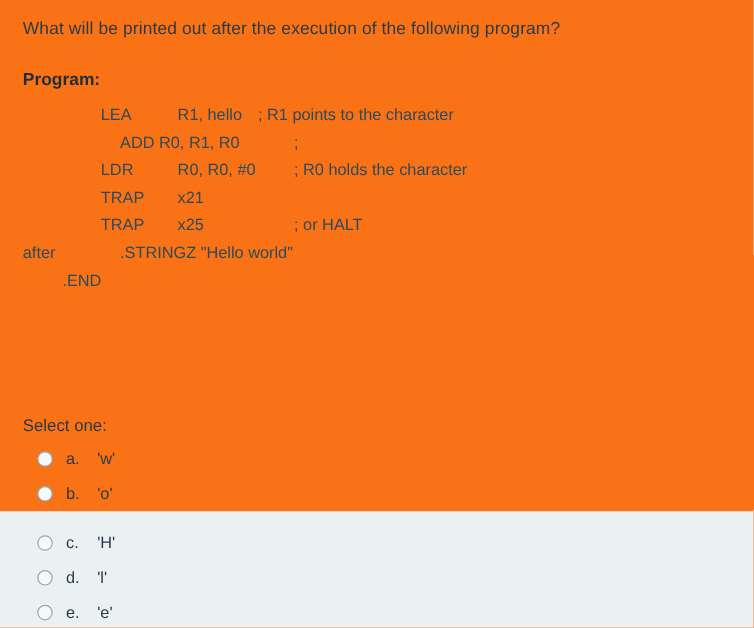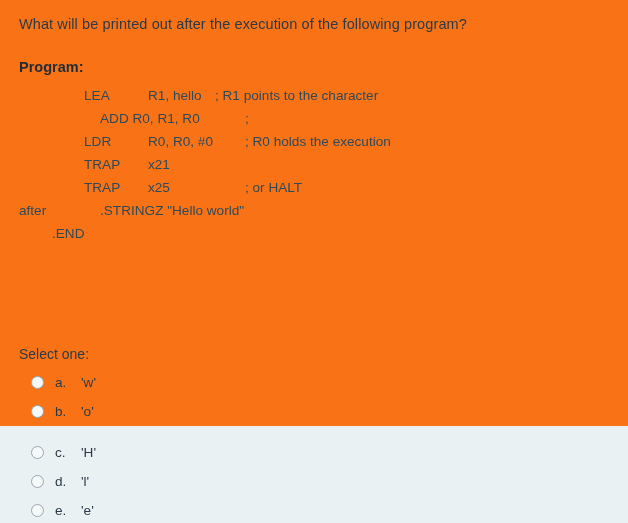--- a/index.html
+++ b/index.html
@@ -154,21 +154,21 @@
         <span class="col-arg">R1, hello</span>
         <span class="cmt-inline">; R1 points to the character</span>
       </div>
       <div class="code-line">
         <span class="col-op-wide">ADD R0, R1, R0</span>
         <span class="col-cmt">;</span>
       </div>
       <div class="code-line">
         <span class="col-op">LDR</span>
         <span class="col-arg">R0, R0, #0</span>
-        <span class="col-cmt">; R0 holds the execution</span>
+        <span class="col-cmt">; R0 holds the character</span>
       </div>
       <div class="code-line">
         <span class="col-op">TRAP</span>
         <span class="col-arg">x21</span>
       </div>
       <div class="code-line">
         <span class="col-op">TRAP</span>
         <span class="col-arg">x25</span>
         <span class="col-cmt">; or HALT</span>
       </div>

